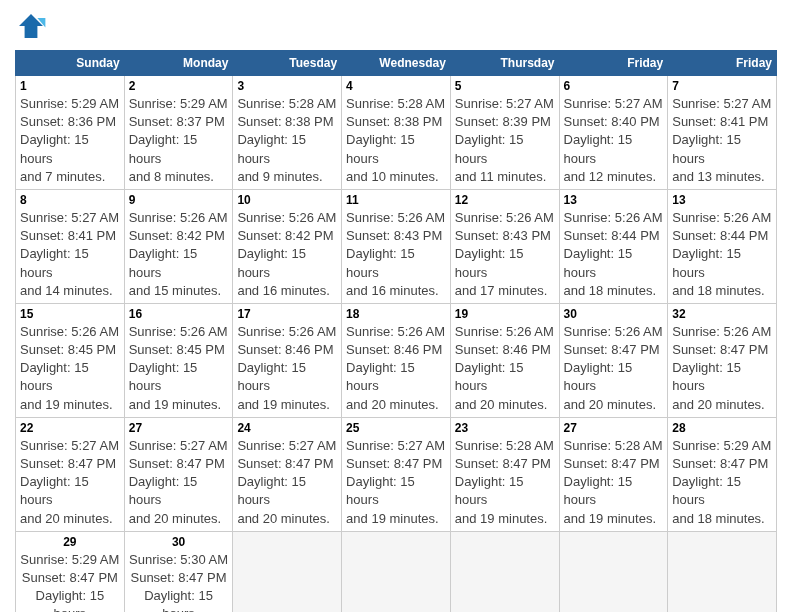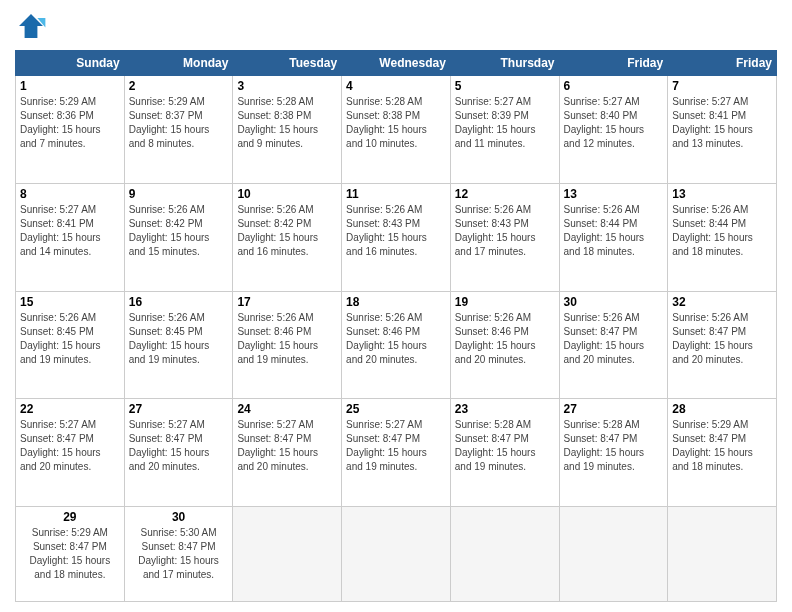--- a/index.html
+++ b/index.html
@@ -81,21 +81,21 @@
       text-align: center;
     }
     .day-num {
       font-size: 12px;
       font-weight: bold;
       color: #000;
       display: block;
       margin-bottom: 2px;
     }
     .day-info {
-      font-size: 10px;
+      font-size: 13px;
       color: #444;
       line-height: 1.4;
     }
     .empty-cell {
       background: #f5f5f5;
     }
   </style>
 </head>
 <body>
 

